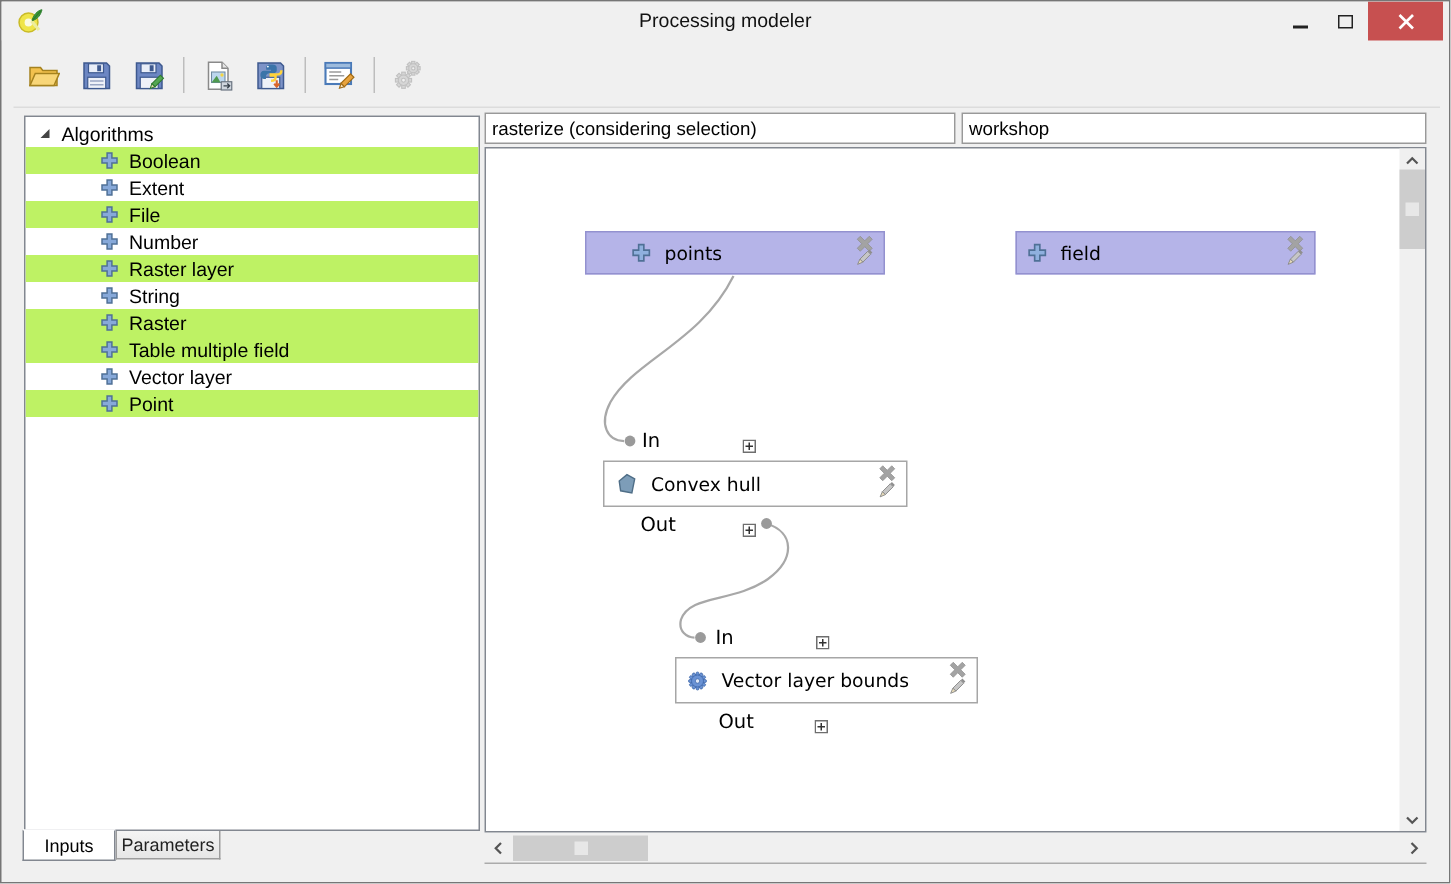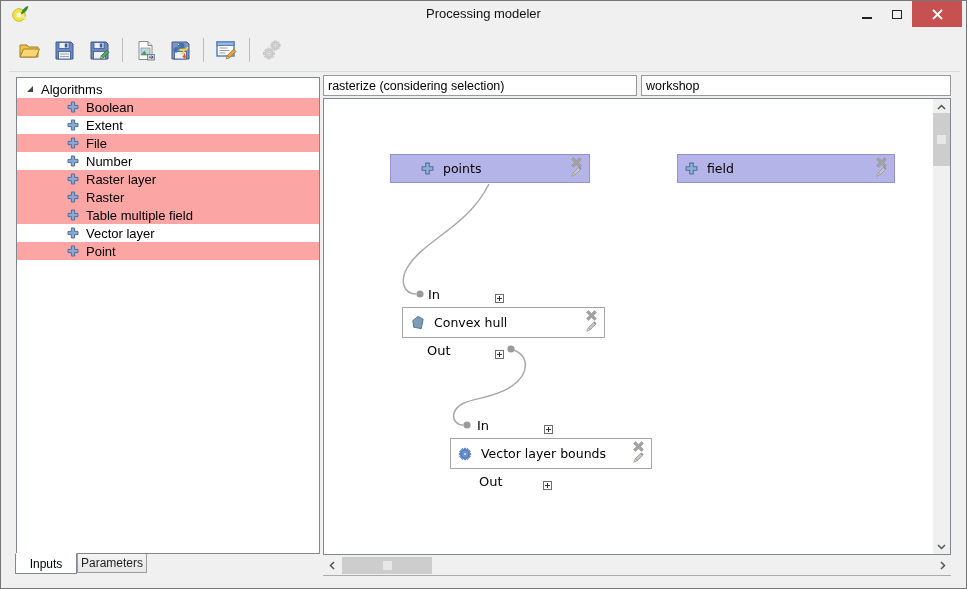--- a/index.html
+++ b/index.html
@@ -20,21 +20,21 @@
   .max-glyph { width:10px; height:9px; border:1.5px solid #222; background:transparent; }
   
   .toolbar { position:absolute; left:0; top:28px; width:100%; height:42px; display:flex; align-items:center; padding-left:14px; }
   .tbtn { width:28px; height:28px; display:flex; align-items:center; justify-content:center; margin-right:7px; border-radius:2px; }
   .tsep { width:1px; height:24px; background:#bdbdbd; margin:0 8px 0 2px; }
   .toolbar-rule { position:absolute; left:8px; top:70px; width:951px; height:1px; background:#dcdcdc; }
   .disabled { opacity:.55; filter:grayscale(1); }
   
   .tree-panel { position:absolute; left:15px; top:76px; width:304px; height:477px; background:#fff; border:1px solid #828790; overflow:hidden; padding-top:2px; }
   .trow { height:18px; display:flex; align-items:center; font-size:13px; color:#000; }
-  .trow.alt { background:#fca5a5; }
+  .trow.alt { background:#bef264; }
   .trow .expander { width:0; height:0; border-bottom:6px solid #444; border-left:6px solid transparent; margin-left:10px; margin-right:8px; }
   .trow .root-label { }
   .trow .plus { margin-left:50px; margin-right:7px; display:flex; }
   
   .tab { position:absolute; font-size:12px; display:flex; align-items:center; justify-content:center; }
   .tab-inputs { left:14px; top:552px; width:62px; height:21px; background:#fff; border:1px solid #828790; border-top:1px solid #fff; z-index:3; }
   .tab-algos { left:76px; top:553px; width:70px; height:19px; background:linear-gradient(#f4f4f4,#e6e6e6); border:1px solid #9c9c9c; border-top:none; color:#222; }
   
   .txt { position:absolute; height:21px; border:1px solid #999; background:#fff; font-size:12.5px; padding:3px 4px; font-family:"Liberation Sans",sans-serif; color:#000; }
   .txt-name { left:322px; top:74px; width:314px; }
@@ -233,20 +233,28 @@
         <span>Number</span>
       </div>
     <div class="trow alt">
         <span class="plus">
           <svg width="12" height="12" viewBox="0 0 12 12">
             <path d="M4.4 1 h3.2 v3.4 H11 v3.2 H7.6 V11 H4.4 V7.6 H1 V4.4 h3.4 Z" fill="#87a9d9" stroke="#4f7096"></path>
           </svg>
         </span>
         <span>Raster layer</span>
       </div>
+    <div class="trow">
+        <span class="plus">
+          <svg width="12" height="12" viewBox="0 0 12 12">
+            <path d="M4.4 1 h3.2 v3.4 H11 v3.2 H7.6 V11 H4.4 V7.6 H1 V4.4 h3.4 Z" fill="#87a9d9" stroke="#4f7096"></path>
+          </svg>
+        </span>
+        <span>String</span>
+      </div>
     <div class="trow alt">
         <span class="plus">
           <svg width="12" height="12" viewBox="0 0 12 12">
             <path d="M4.4 1 h3.2 v3.4 H11 v3.2 H7.6 V11 H4.4 V7.6 H1 V4.4 h3.4 Z" fill="#87a9d9" stroke="#4f7096"></path>
           </svg>
         </span>
         <span>Raster</span>
       </div>
     <div class="trow alt">
         <span class="plus">
@@ -299,21 +307,21 @@
           </svg></span>
       <span class="editbtn"><svg width="14" height="14" viewBox="0 0 14 14">
             <g transform="rotate(45 7 7)">
               <rect x="5.6" y="0.5" width="2.8" height="1.6" fill="#8f8f8f"></rect>
               <rect x="5.6" y="2.1" width="2.8" height="7.4" fill="#c6c6c6" stroke="#8a8a8a" stroke-width="0.6"></rect>
               <path d="M5.6 9.5 L7 13 L8.4 9.5 Z" fill="#e9dcb8" stroke="#8a8a8a" stroke-width="0.6"></path>
             </g>
           </svg></span>
     </div>
 
-    <div class="node node-input" style="left:353px; top:55px; width:218px; height:29px;">
+    <div class="node node-input" style="left:353px; top:55px; width:200px; height:29px;">
       <svg width="13" height="13" viewBox="0 0 12 12">
           <path d="M4.4 1 h3.2 v3.4 H11 v3.2 H7.6 V11 H4.4 V7.6 H1 V4.4 h3.4 Z" fill="#8fb0de" stroke="#4f7096"></path>
         </svg>
       <span class="nlabel">field</span>
       <span class="xbtn"><svg width="13" height="13" viewBox="0 0 13 13">
             <path d="M1.5 3.5 L3.5 1.5 L6.5 4.5 L9.5 1.5 L11.5 3.5 L8.5 6.5 L11.5 9.5 L9.5 11.5 L6.5 8.5 L3.5 11.5 L1.5 9.5 L4.5 6.5 Z" fill="#a3a3a3" stroke="#8f8f8f" stroke-width="0.5"></path>
           </svg></span>
       <span class="editbtn"><svg width="14" height="14" viewBox="0 0 14 14">
             <g transform="rotate(45 7 7)">
               <rect x="5.6" y="0.5" width="2.8" height="1.6" fill="#8f8f8f"></rect>

